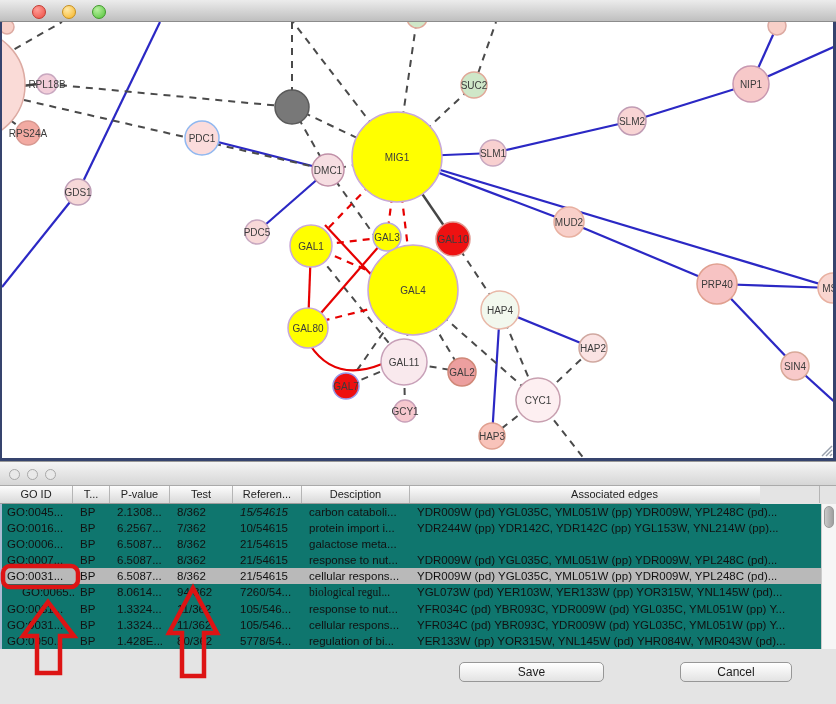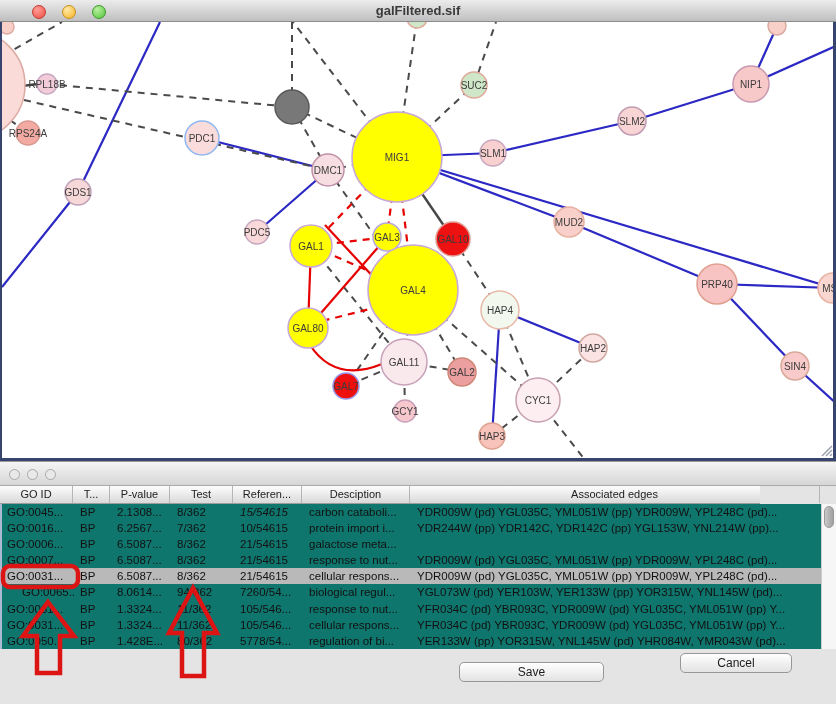--- a/index.html
+++ b/index.html
@@ -40,33 +40,32 @@
     box-sizing:border-box;overflow:hidden;white-space:nowrap;flex:0 0 auto;}
   .vscroll{position:absolute;right:0;top:0;width:15px;height:145px;background:#f6f6f6;
     border-left:1px solid #ccc;box-sizing:border-box;}
   .vthumb{position:absolute;left:2px;top:2px;width:10px;height:22px;border-radius:6px;
     background:linear-gradient(90deg,#c9c9c9,#9f9f9f);border:1px solid #9a9a9a;box-sizing:border-box;}
   .btn{position:absolute;height:20px;border:1px solid #979797;border-radius:5px;
     background:linear-gradient(#ffffff,#e3e3e3);font-size:12px;color:#1c1c1c;
     text-align:center;line-height:18px;box-sizing:border-box;
     font-family:"Liberation Sans",sans-serif;}
   #save-btn{left:459px;top:200px;width:145px;}
-  #cancel-btn{left:680px;top:191px;width:112px;}
+  #cancel-btn{left:680px;top:200px;width:112px;}
   
   #anno{position:absolute;left:0;top:0;width:836px;height:704px;z-index:50;pointer-events:none;}
 </style>
 </head>
 <body>
 
 <div class="win1">
   <div class="titlebar">
     <span class="light l-red"></span>
     <span class="light l-yellow"></span>
     <span class="light l-green"></span>
-    <span class="wtitle">galFiltered.sif</span>
   </div>
   <div class="canvas">
     <svg id="net" width="831" height="436" viewBox="2 22 831 436">
       <g id="net-edges">
           <line x1="160" y1="22" x2="78" y2="192" stroke="#2b28c4" stroke-width="2.2"></line>
           <line x1="78" y1="192" x2="2" y2="287" stroke="#2b28c4" stroke-width="2.2"></line>
           <line x1="202" y1="138" x2="328" y2="170" stroke="#2b28c4" stroke-width="2.2"></line>
           <line x1="328" y1="170" x2="257" y2="232" stroke="#2b28c4" stroke-width="2.2"></line>
           <line x1="397" y1="157" x2="493" y2="153" stroke="#2b28c4" stroke-width="2.2"></line>
           <line x1="493" y1="153" x2="632" y2="121" stroke="#2b28c4" stroke-width="2.2"></line>
@@ -252,21 +251,21 @@
         <div class="tcell" style="width: 69px;">21/54615</div>
         <div class="tcell" style="width: 108px;">cellular respons...</div>
         <div class="tcell" style="width: 410px;">YDR009W (pd) YGL035C, YML051W (pp) YDR009W, YPL248C (pd)...</div>
       </div>
       <div class="trow">
         <div class="tcell" style="width: 73px; padding-left: 20px;">GO:0065...</div>
         <div class="tcell" style="width: 37px;">BP</div>
         <div class="tcell" style="width: 60px;">8.0614...</div>
         <div class="tcell" style="width: 63px;">94/362</div>
         <div class="tcell" style="width: 69px;">7260/54...</div>
-        <div class="tcell" style="width: 108px;">biological regul...</div>
+        <div class="tcell" style="width: 108px; font-family: Liberation Serif, serif;">biological regul...</div>
         <div class="tcell" style="width: 410px;">YGL073W (pd) YER103W, YER133W (pp) YOR315W, YNL145W (pd)...</div>
       </div>
       <div class="trow">
         <div class="tcell" style="width: 73px;">GO:0031...</div>
         <div class="tcell" style="width: 37px;">BP</div>
         <div class="tcell" style="width: 60px;">1.3324...</div>
         <div class="tcell" style="width: 63px;">11/362</div>
         <div class="tcell" style="width: 69px;">105/546...</div>
         <div class="tcell" style="width: 108px;">response to nut...</div>
         <div class="tcell" style="width: 410px;">YFR034C (pd) YBR093C, YDR009W (pd) YGL035C, YML051W (pp) Y...</div>

